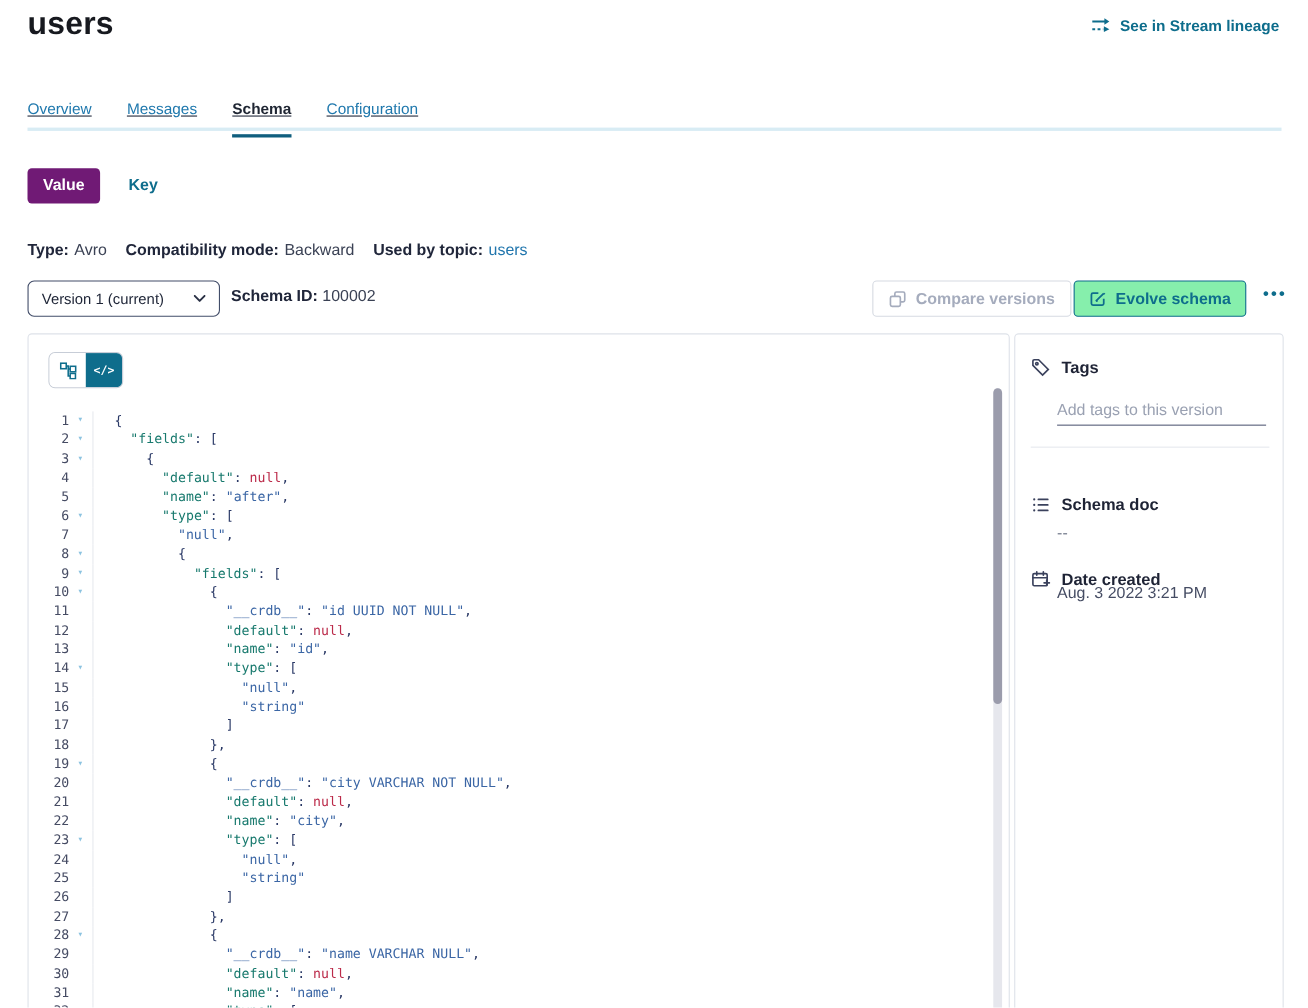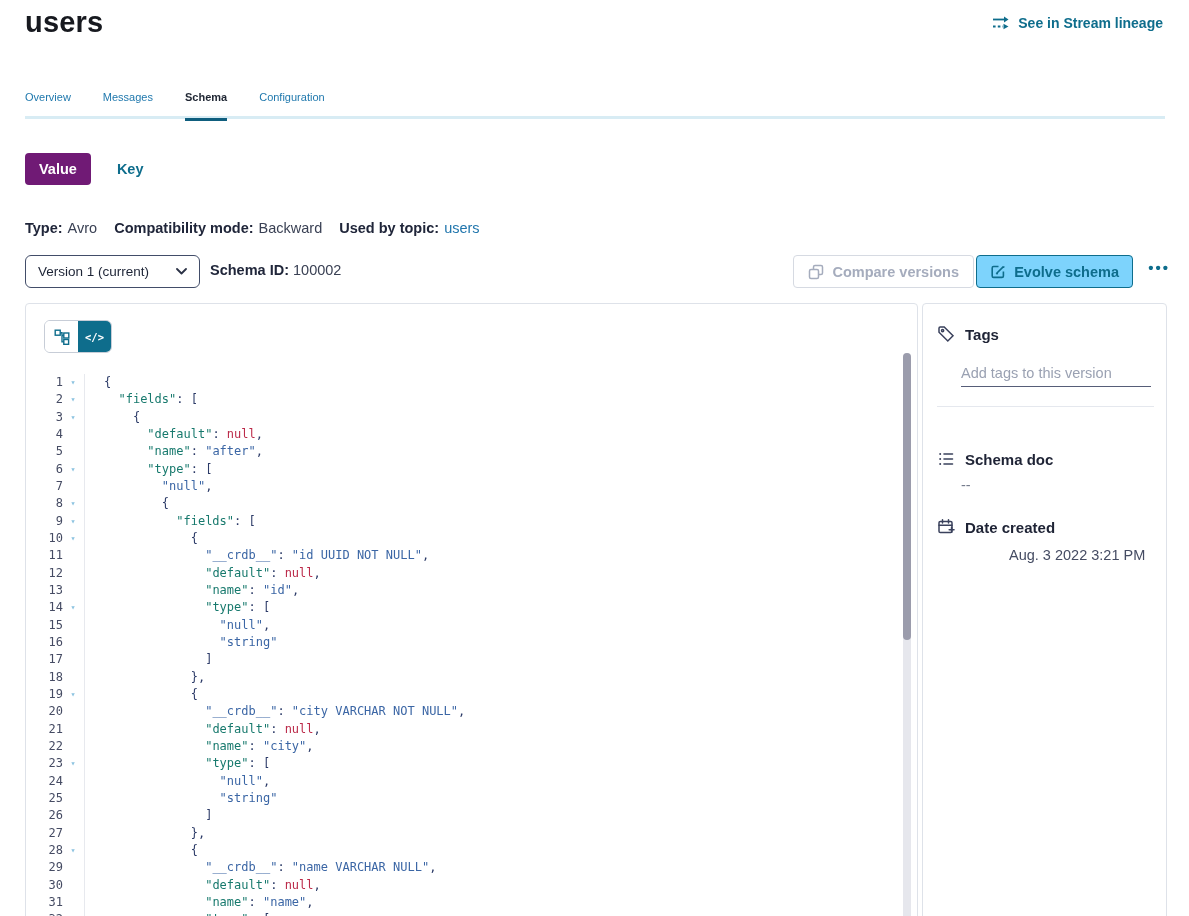--- a/index.html
+++ b/index.html
@@ -6,21 +6,21 @@
   html,body { width:1189px; height:916px; background:#fff; overflow:hidden;
     font-family:"Liberation Sans", sans-serif; color:#232a3d; }
   .page { position:relative; width:1189px; height:916px; }
 
   
   .page-title { position:absolute; left:25px; top:6px; font-size:29px; font-weight:800; color:#17191f; letter-spacing:.2px; }
   .lineage-link { position:absolute; right:26px; top:15px; display:flex; align-items:center; gap:7px;
     color:#0e6d8c; font-size:14px; font-weight:700; cursor:pointer; }
 
   
-  .tabs { position:absolute; left:25px; top:91px; display:flex; gap:32px; font-size:11px; }
+  .tabs { position:absolute; left:25px; top:91px; display:flex; gap:32px; font-size:14px;text-decoration:underline; }
   .tab { position:relative; color:#1f78ad; font-weight:500; cursor:pointer; padding-bottom:18px; }
   .tab.active { color:#1f2633; font-weight:600; }
   .tab.active::after { content:""; position:absolute; left:0; right:0; bottom:0; height:3px; background:#0f5e7e; z-index:2; }
   .tab-track { position:absolute; left:25px; top:116px; width:1140px; height:3px; background:#d8ecf4; }
 
   
   .vk-toggle { position:absolute; left:25px; top:153px; display:flex; align-items:center; gap:26px; }
   .btn-value { background:#701a75; color:#fff; font-size:14.5px; font-weight:600; border:none;
     border-radius:4px; height:32px; padding:0 14px; cursor:pointer; font-family:inherit; }
   .link-key { color:#0e6d8c; font-size:14.5px; font-weight:600; cursor:pointer; }
@@ -37,21 +37,21 @@
   .version-select { position:absolute; left:25px; top:0; width:175px; height:33px; border:1px solid #424d69;
     border-radius:6px; display:flex; align-items:center; justify-content:space-between; padding:0 12px;
     font-size:13.5px; color:#1d2436; cursor:pointer; background:#fff; }
   .schema-id { position:absolute; left:210px; top:7px; font-size:14.5px; }
   .schema-id b { font-weight:700; color:#20263a; }
   .schema-id span.val { color:#3a4154; }
   .btn-compare { position:absolute; right:215px; top:0; height:33px; display:flex; align-items:center; gap:8px;
     border:1px solid #d6dae2; border-radius:4px; padding:0 14px; background:#fff;
     color:#a5acbd; font-size:14.5px; font-weight:600; font-family:inherit; cursor:default;justify-content:flex-end; }
   .btn-evolve { position:absolute; right:56px; top:0; height:33px; display:flex; align-items:center; gap:8px;
-    border:1px solid #0e6d8c; border-radius:4px; padding:0 13px; background:#7dd3fc;
+    border:1px solid #0e6d8c; border-radius:4px; padding:0 13px; background:#86efac;
     color:#0e6d8c; font-size:14.5px; font-weight:700; font-family:inherit; cursor:pointer; }
   .more-btn { position:absolute; right:19px; top:4px; color:#0e6d8c; font-size:15px; font-weight:800;
     letter-spacing:2px; cursor:pointer; }
 
   
   .code-panel { position:absolute; left:25px; top:303px; width:893px; height:650px;
     border:1px solid #dee2e9; border-radius:4px; background:#fff; overflow:hidden; }
   .seg-toggle { position:absolute; left:18px; top:16px; display:flex; border-radius:6px; overflow:hidden;
     border:1px solid #c7cdd7; width:68px; height:33px; }
   .seg-btn { width:34px; height:100%; display:flex; align-items:center; justify-content:center;
@@ -81,21 +81,21 @@
   .side-title { font-size:15px; font-weight:700; color:#1e2335; }
   .side-icon { width:18px; height:18px; color:#3a415c; flex:0 0 18px; }
   .tags-head { left:14px; top:21px; }
   .tags-input { position:absolute; left:38px; top:56px; width:190px; height:27px; border:none;
     border-bottom:1px solid #565d78; font-size:14.5px; font-family:inherit; color:#2a3145; outline:none; background:transparent; }
   .tags-input::placeholder { color:#9aa1b2; }
   .side-divider { position:absolute; left:14px; right:12px; top:102px; height:1px; background:#e5e8ee; }
   .doc-head { left:14px; top:146px; }
   .doc-value { position:absolute; left:38px; top:173px; font-size:14.5px; color:#757c8d; }
   .date-head { left:14px; top:214px; }
-  .date-value { position:absolute; left:38px; top:243px; font-size:14.5px; color:#454c63;margin-left:48px; }
+  .date-value { position:absolute; left:38px; top:228px; font-size:14.5px; color:#454c63; }
 
   svg { display:block; }
 </style>
 </head>
 <body>
 
 <div class="page">
 
   <h1 class="page-title">users</h1>
   <div class="lineage-link">

